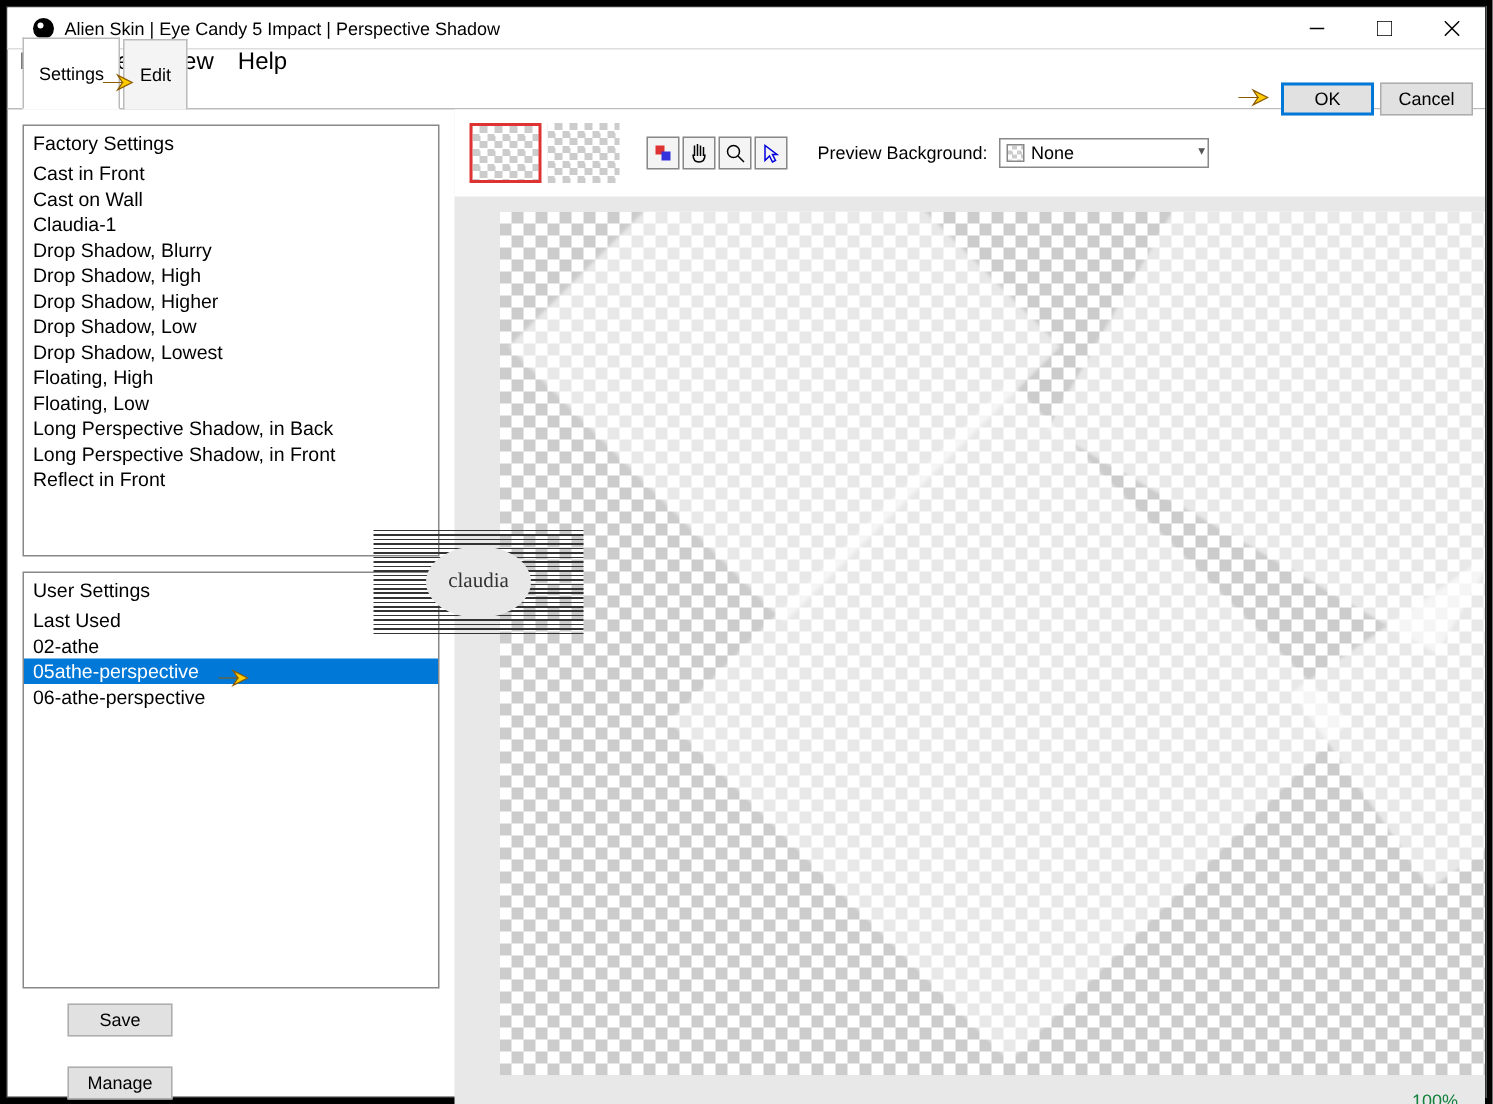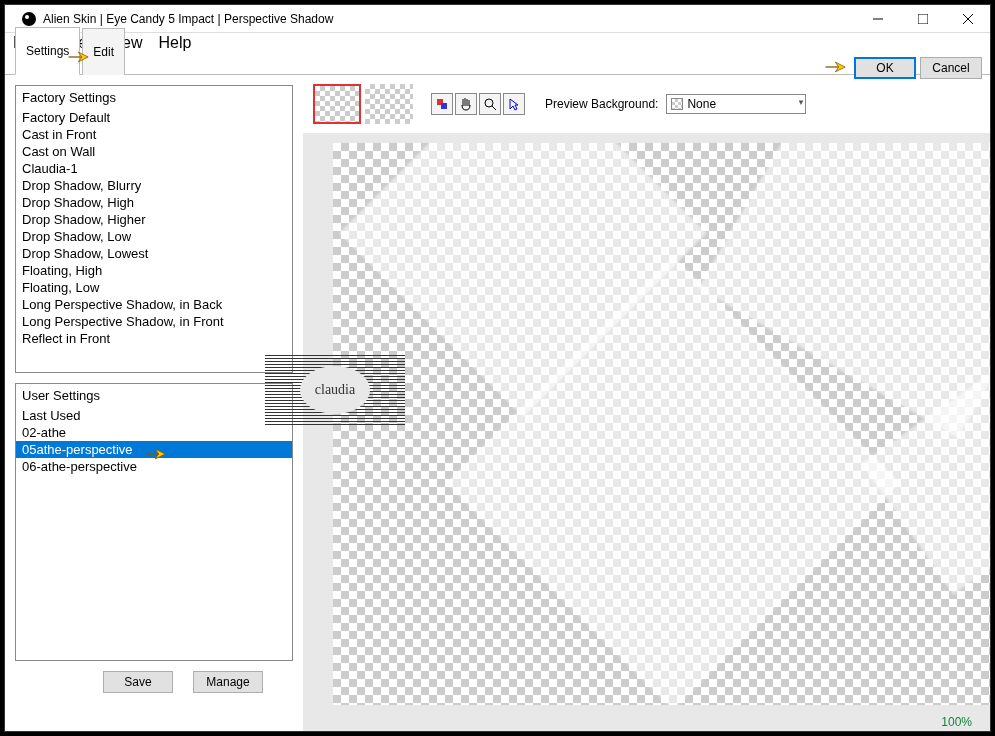--- a/index.html
+++ b/index.html
@@ -93,23 +93,24 @@
   }
   .listbox .item.selected {
     background: #0078d7;
     color: #fff;
   }
   .listbox::-webkit-scrollbar { width: 16px; }
   .listbox::-webkit-scrollbar-track { background: #f0f0f0; }
   .listbox::-webkit-scrollbar-thumb { background: #c0c0c0; border: 1px solid #a0a0a0; }
   .button-row {
     display: flex;
-    justify-content: flex-end;
+    justify-content: flex-start;
     gap: 20px;
     padding: 0 30px;
+    flex-direction: column;
   }
   .btn {
     width: 70px;
     height: 22px;
     background: #e1e1e1;
     border: 1px solid #adadad;
     font-size: 12px;
     cursor: default;
     display: flex;
     align-items: center;
@@ -204,21 +205,21 @@
     color: #15803d;
   }
   .cursor-hand {
     position: absolute;
     width: 26px; height: 20px;
     pointer-events: none;
     z-index: 100;
   }
   .watermark {
     position: absolute;
-    left: 260px; top: 280px;
+    left: 244px; top: 280px;
     width: 140px; height: 70px;
     z-index: 50;
     background: repeating-linear-gradient(0deg, #333 0 1px, transparent 1px 3px);
     display:flex; align-items:center; justify-content:center;
     pointer-events: none;
   }
   .watermark .inner {
     width: 70px; height: 48px;
     background: #e8e8e8;
     border-radius: 50%;
@@ -274,21 +275,20 @@
     </svg>
   </div>
 
   <div class="content">
 
     <div class="left-panel">
 
       <div class="listbox factory-list">
         <div class="header">Factory Settings</div>
         <div id="factory-items">
-            <div class="item">Factory Default</div>
             <div class="item">Cast in Front</div>
             <div class="item">Cast on Wall</div>
             <div class="item">Claudia-1</div>
             <div class="item">Drop Shadow, Blurry</div>
             <div class="item">Drop Shadow, High</div>
             <div class="item">Drop Shadow, Higher</div>
             <div class="item">Drop Shadow, Low</div>
             <div class="item">Drop Shadow, Lowest</div>
             <div class="item">Floating, High</div>
             <div class="item">Floating, Low</div>

